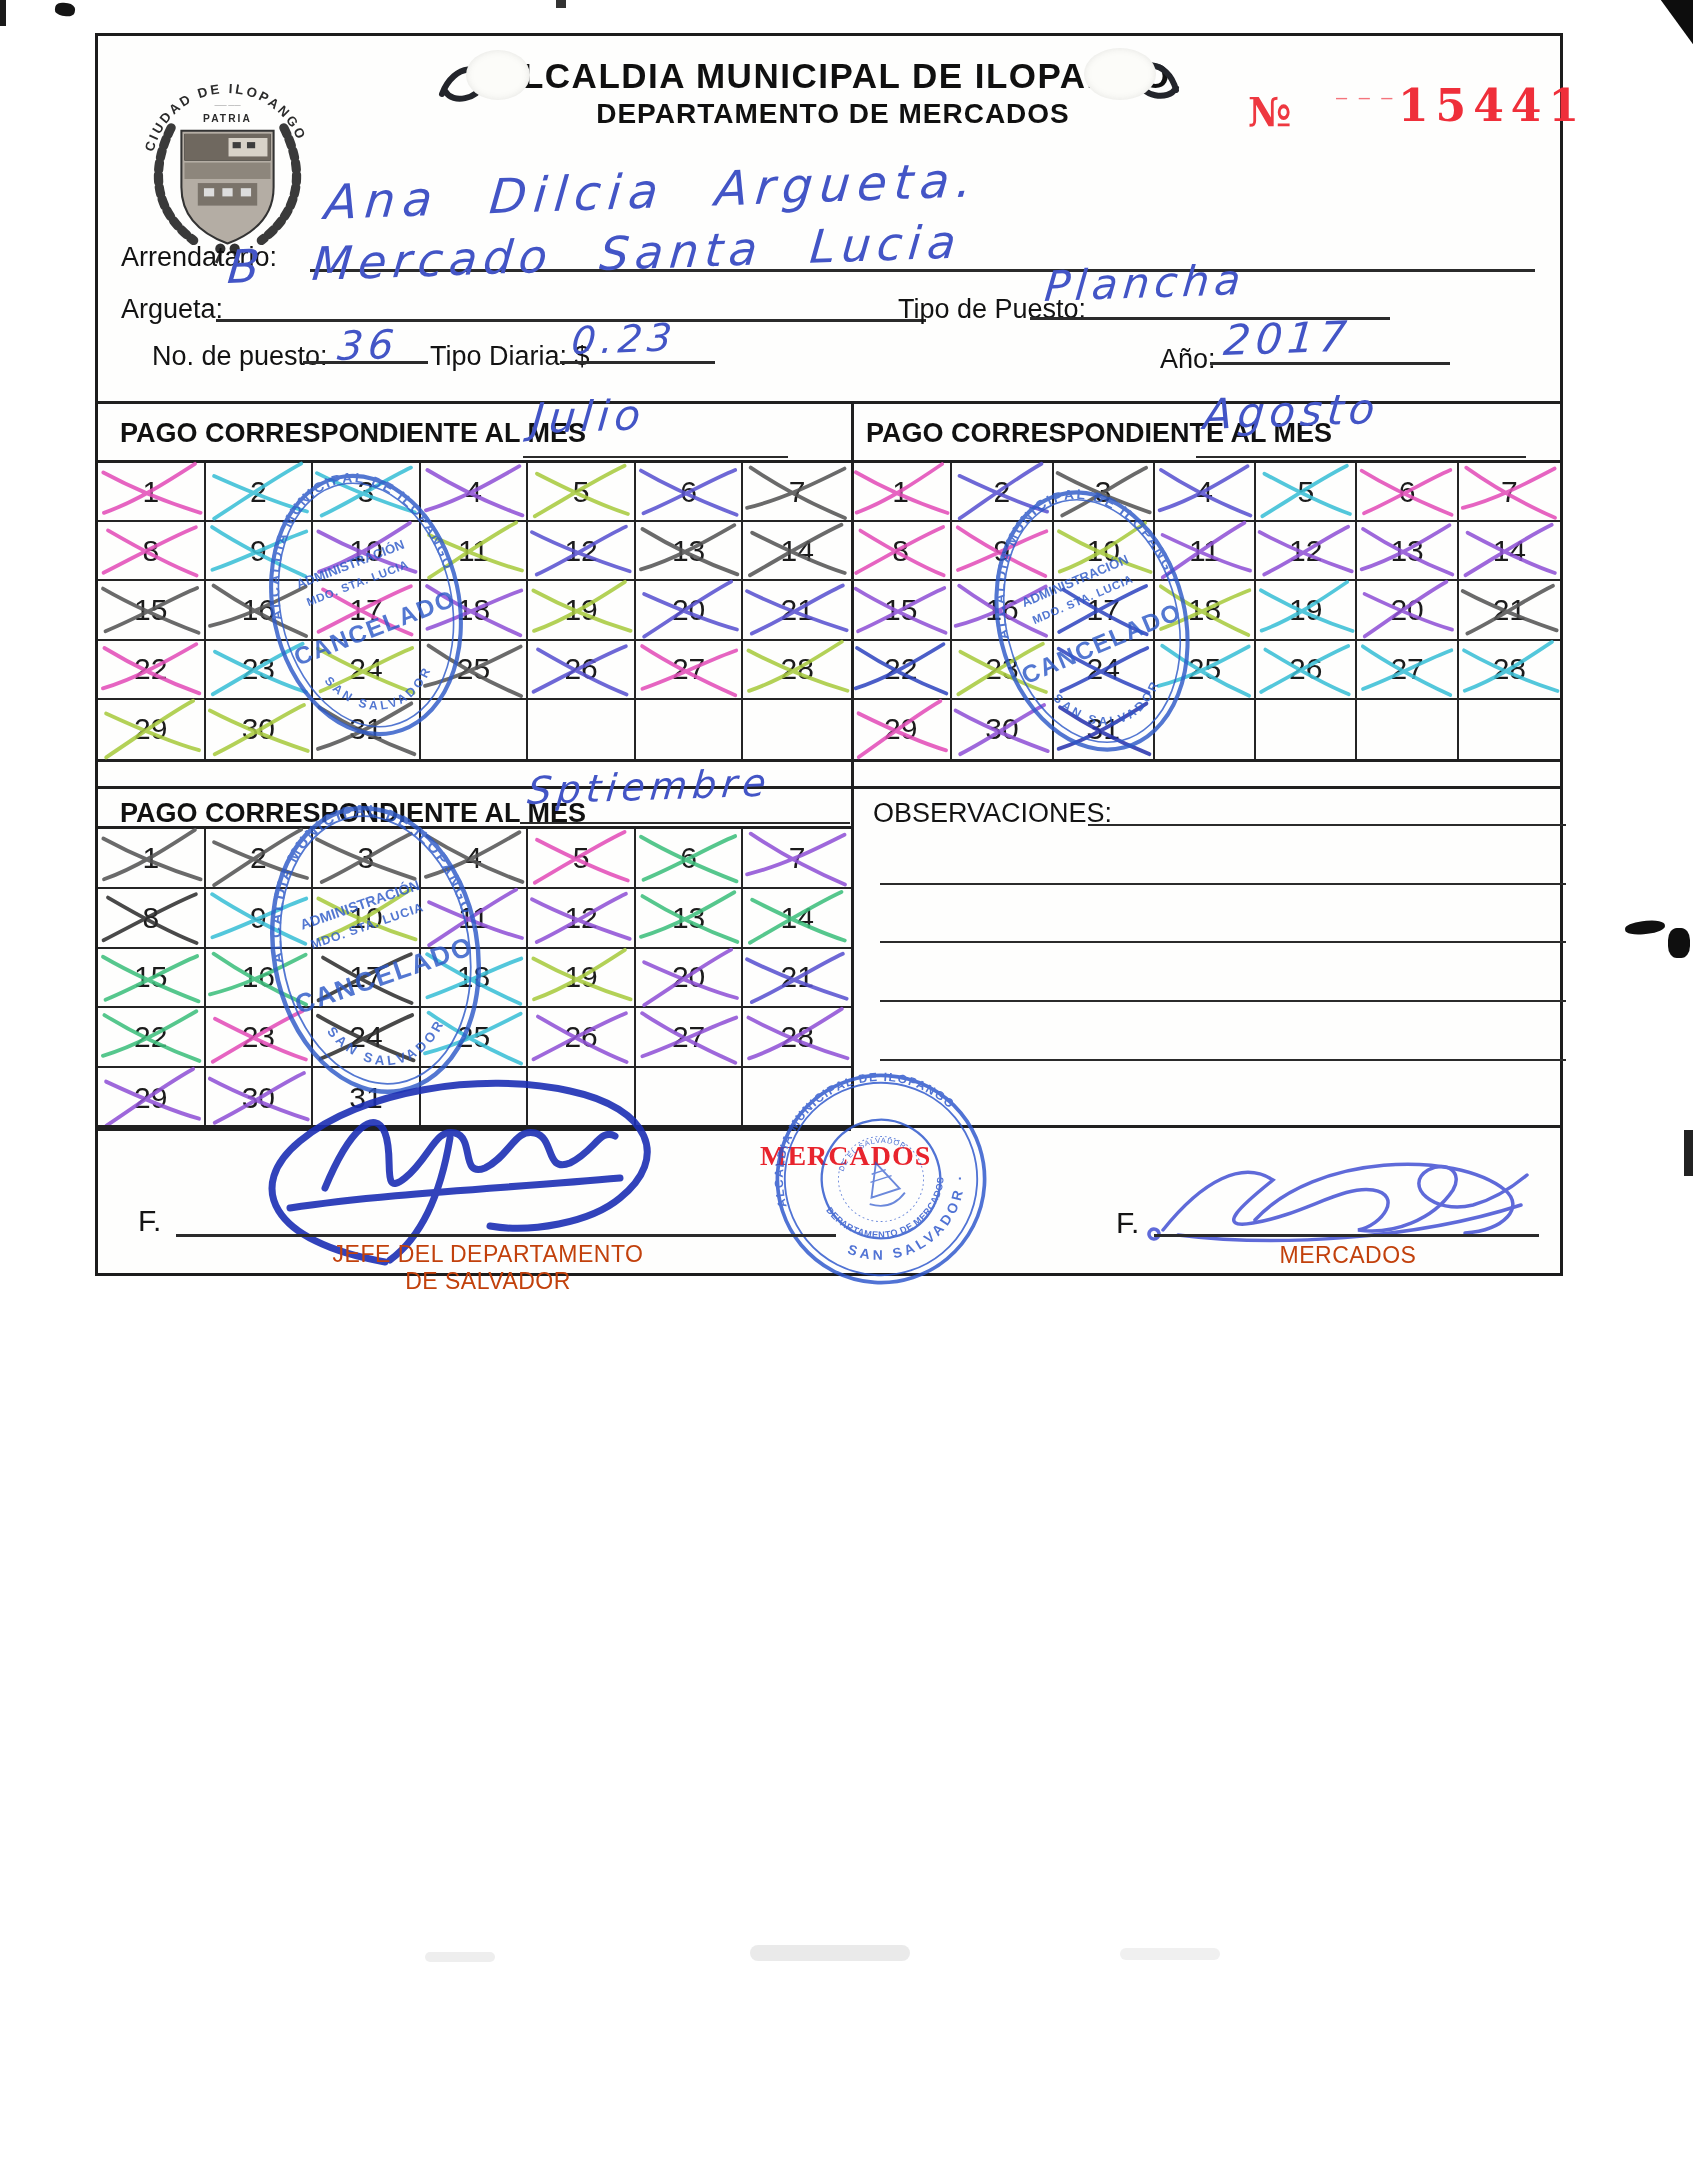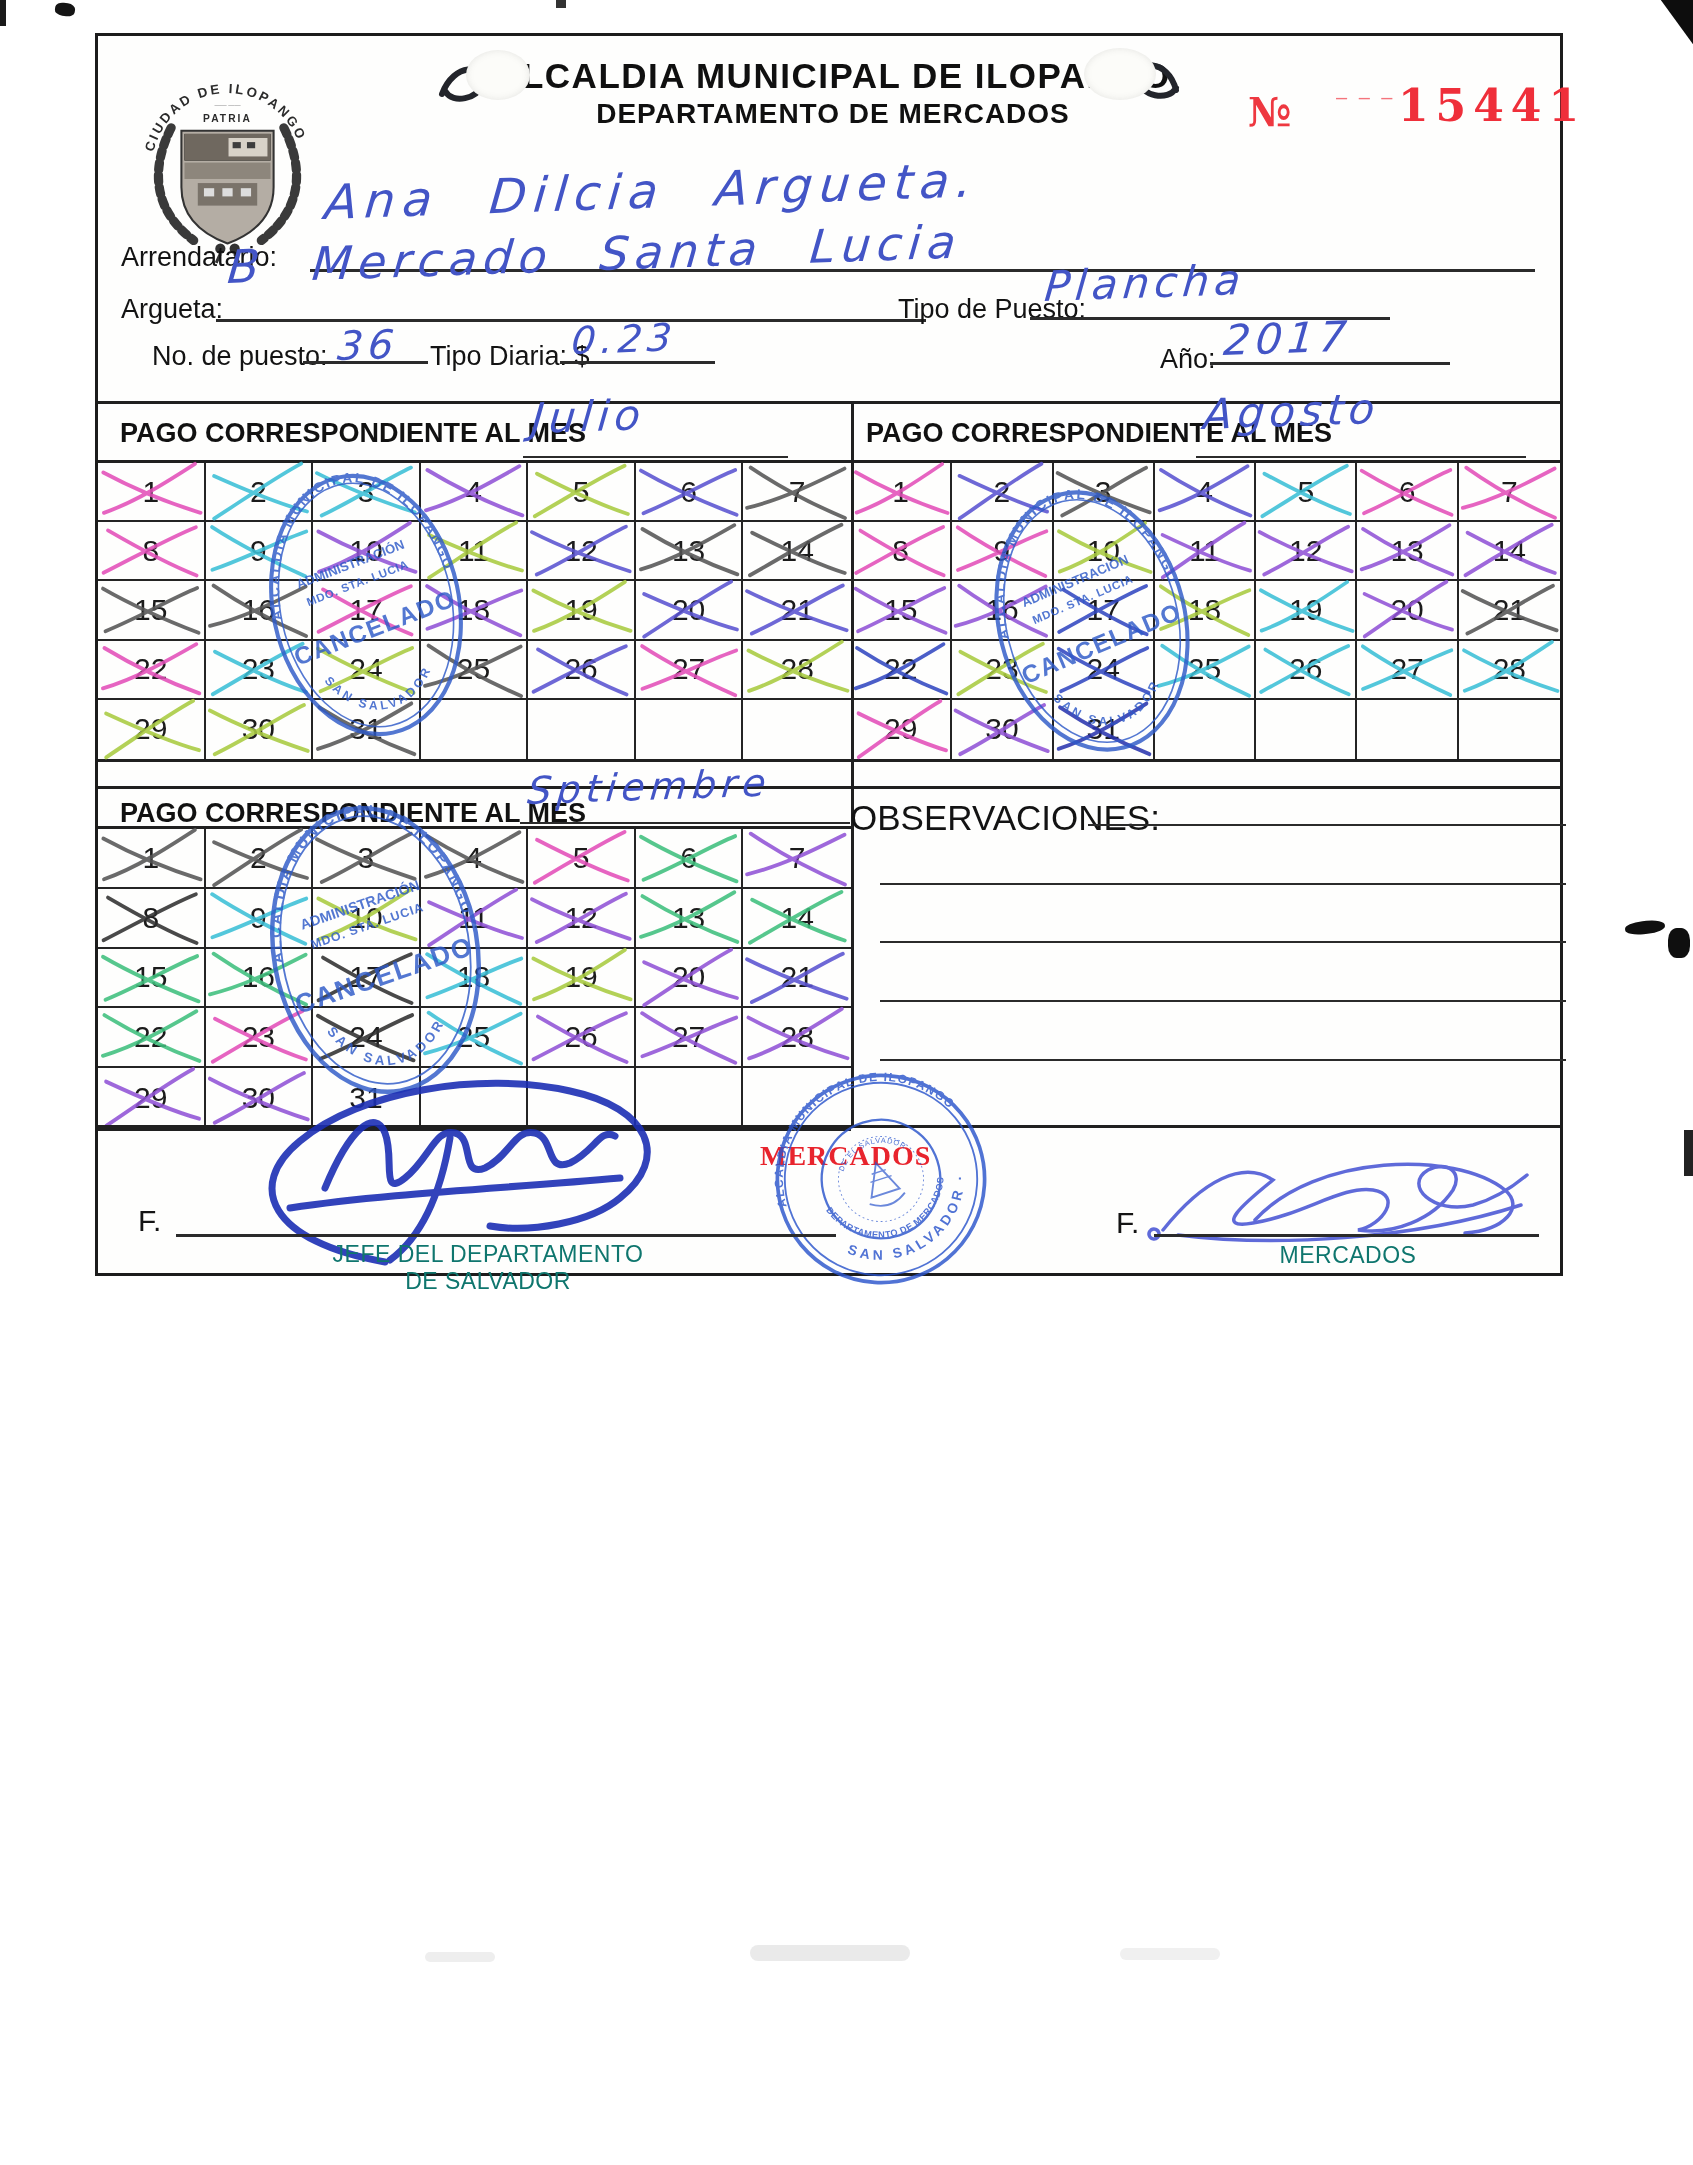--- a/index.html
+++ b/index.html
@@ -25,21 +25,21 @@
         display:flex;align-items:center;justify-content:center;overflow:visible;}
   .cell:nth-child(7n){border-right:none;}
   .cell:nth-child(n+29){border-bottom:none;}
   .dnum{font-size:30px;color:#1b1b1b;}
   .cross{position:absolute;inset:-5px -2px;pointer-events:none;}
   .cross svg{width:100%;height:100%;overflow:visible;}
   .stamp{position:absolute;opacity:.82;pointer-events:none;}
   .stamp svg{width:100%;height:100%;overflow:visible;}
   .whiteout{position:absolute;background:#fcfcf9;border-radius:50%;
             box-shadow:inset 0 0 7px rgba(120,120,120,.18);}
-  .caption{font-size:23px;color:#0f766e;text-align:center;letter-spacing:.5px;}
+  .caption{font-size:23px;color:#c2410c;text-align:center;letter-spacing:.5px;}
   .original{font-family:"Liberation Serif",serif;font-weight:700;font-size:28px;
             color:#e8242d;letter-spacing:1px;}
   .sig{position:absolute;pointer-events:none;}
   .artifact{position:absolute;}
 </style>
 </head>
 <body>
 
 <div class="page">
   <div class="form">
@@ -698,21 +698,21 @@
         </div>
         <div class="cell">
           <span class="dnum">31</span>
         </div>
         <div class="cell"></div>
         <div class="cell"></div>
         <div class="cell"></div>
         <div class="cell"></div>
       </div>
 
-    <div class="abs label" style="left:752px;top:762px;font-size:35px;">OBSERVACIONES:</div>
+    <div class="abs label" style="left:775px;top:762px;font-size:27px;">OBSERVACIONES:</div>
     <div class="uline" style="left:990px;top:788px;width:478px;border-bottom-width:2px;"></div>
     <div class="uline" style="left:782px;top:847px;width:686px;border-bottom-width:2px;"></div>
     <div class="uline" style="left:782px;top:905px;width:686px;border-bottom-width:2px;"></div>
     <div class="uline" style="left:782px;top:964px;width:686px;border-bottom-width:2px;"></div>
     <div class="uline" style="left:782px;top:1023px;width:686px;border-bottom-width:2px;"></div>
 
     <div class="hline" style="left:0;top:1089px;width:1462px;"></div>
 
     <div class="stamp" style="left:170px;top:432px;width:196px;height:274px;transform:rotate(-12deg);"><svg viewBox="0 0 240 336">
           <ellipse cx="120" cy="168" rx="114" ry="160" fill="none" stroke="#2e5ac8" stroke-width="5"></ellipse>

